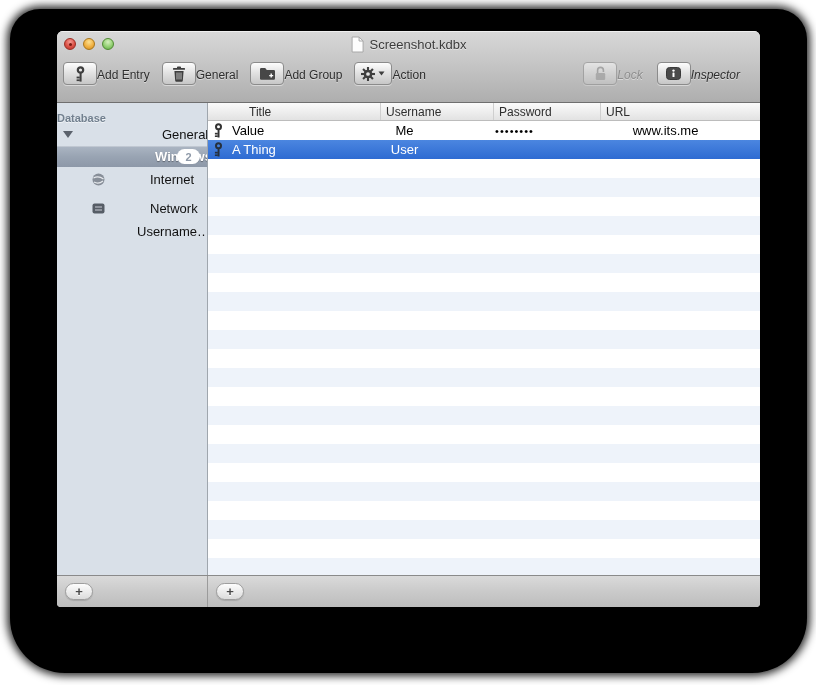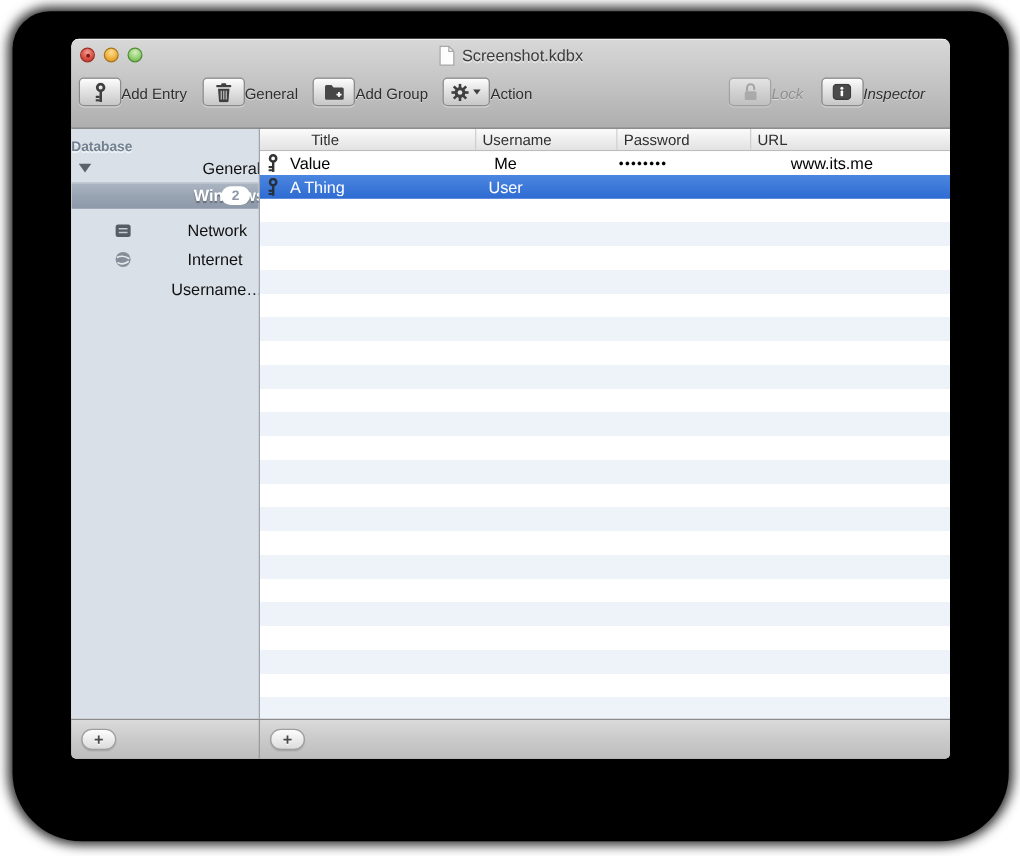--- a/index.html
+++ b/index.html
@@ -223,34 +223,34 @@
               <rect x="5.1" y="0" width="1.8" height="12" transform="rotate(45 6 6)"></rect>
               <rect x="5.1" y="0" width="1.8" height="12" transform="rotate(-45 6 6)"></rect>
               <circle cx="6" cy="6" r="3.7"></circle>
             </g>
             <circle cx="6" cy="6" r="1.6" fill="#99a4b3"></circle>
           </svg>
           <span class="sb-label">Windows</span>
           <span class="sb-badge">2</span>
         </div>
 
+        <div class="sb-row sb-item sb-internet">
+          <svg width="13" height="13" viewBox="0 0 13 13">
+            <circle cx="6.5" cy="6.5" r="6" fill="#878e98"></circle>
+            <path d="M1.5 5 q5 -2.5 10 1 M2 9 q4.5 2.5 9 -1" stroke="#e6e9ed" stroke-width="1.3" fill="none"></path>
+          </svg>
+          <span class="sb-label">Internet</span>
+        </div>
+
         <div class="sb-row sb-item sb-network">
           <svg width="13" height="11" viewBox="0 0 13 11">
             <rect x="0.5" y="0.5" width="12" height="10" rx="2" fill="#565d66"></rect>
             <path d="M3 4 h7 M3 7 h7" stroke="#c7ccd3" stroke-width="1.2"></path>
           </svg>
           <span class="sb-label">Network</span>
-        </div>
-
-        <div class="sb-row sb-item sb-internet">
-          <svg width="13" height="13" viewBox="0 0 13 13">
-            <circle cx="6.5" cy="6.5" r="6" fill="#878e98"></circle>
-            <path d="M1.5 5 q5 -2.5 10 1 M2 9 q4.5 2.5 9 -1" stroke="#e6e9ed" stroke-width="1.3" fill="none"></path>
-          </svg>
-          <span class="sb-label">Internet</span>
         </div>
 
 
         <div class="sb-row sb-item sb-homebanking">
           <svg width="13" height="13" viewBox="0 0 12 12">
             <g fill="#99a1ab">
               <rect x="5.1" y="0" width="1.8" height="12"></rect>
               <rect x="5.1" y="0" width="1.8" height="12" transform="rotate(90 6 6)"></rect>
               <rect x="5.1" y="0" width="1.8" height="12" transform="rotate(45 6 6)"></rect>
               <rect x="5.1" y="0" width="1.8" height="12" transform="rotate(-45 6 6)"></rect>

